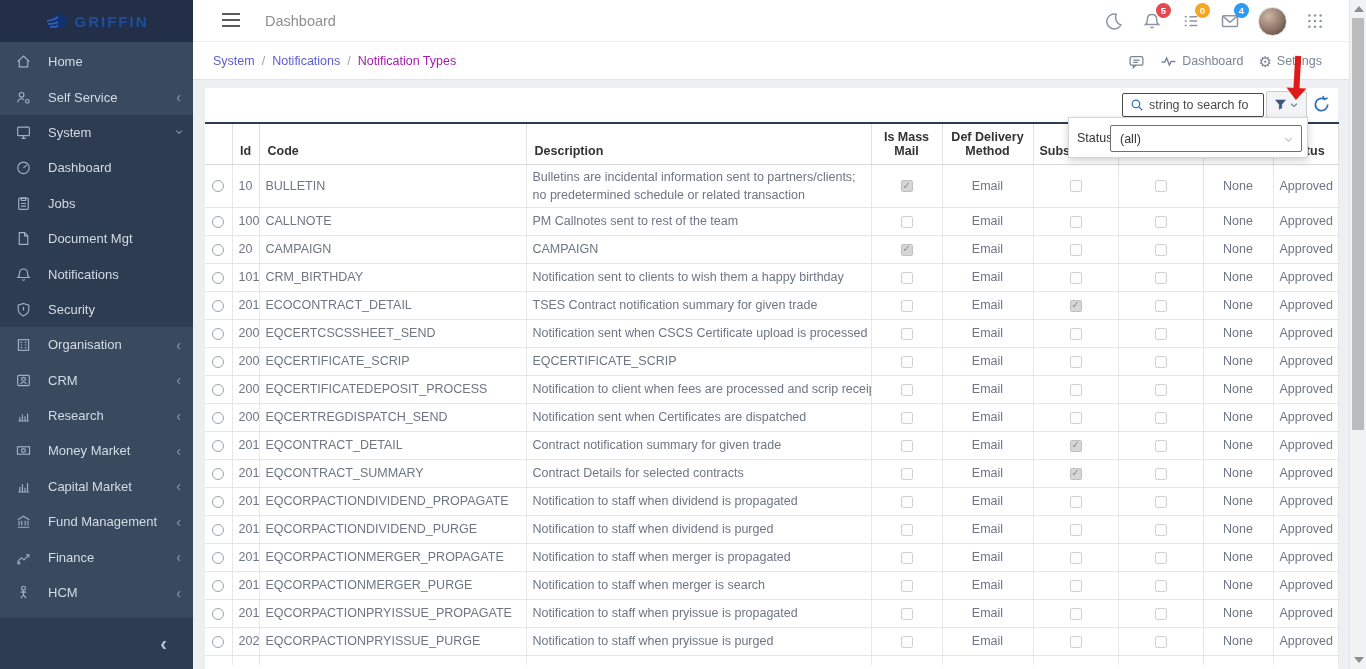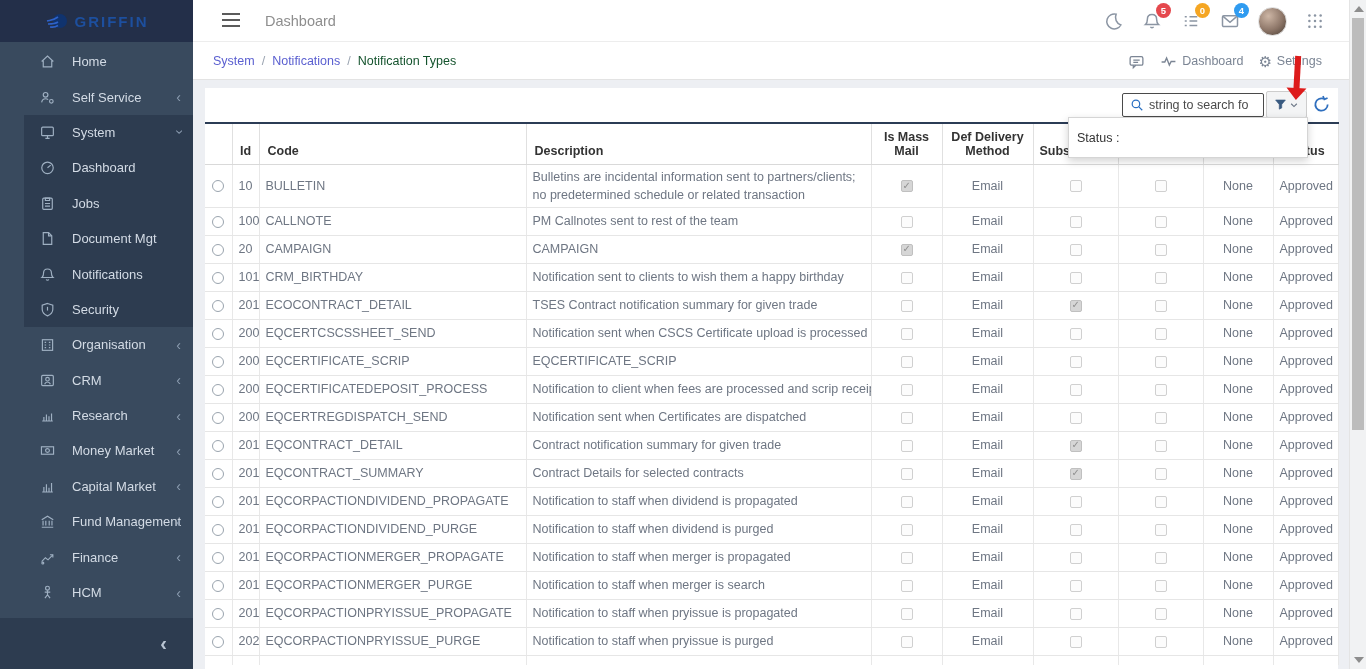--- a/index.html
+++ b/index.html
@@ -6,21 +6,21 @@
   html,body { width:1366px; height:669px; overflow:hidden; background:#edeff3;
     font-family:"Liberation Sans", sans-serif; }
   #stage { position:relative; width:1366px; height:669px; overflow:hidden; background:#edeff3; }
 
   
   .sidebar { position:absolute; left:0; top:0; width:193px; height:669px; background:var(--c-sidebar,#394a5e); z-index:10; }
   .logo-bar { position:absolute; left:0; top:0; width:193px; height:42px; background:var(--c-logobar,#232f49);
     display:flex; align-items:center; justify-content:center; gap:6px; }
   .logo-bird { width:24px; height:18px; color:#2e62c9; }
   .logo-text { font-size:15px; font-weight:bold; letter-spacing:2px; color:#1d4f9e; }
-  .side-menu { position:absolute; top:44px; left:0; right:0;padding-left:24px; }
+  .side-menu { position:absolute; top:44px; left:0; right:0; }
   .side-item { position:relative; height:35.4px; display:flex; align-items:center; padding-left:15px; gap:16px; cursor:pointer; }
   .side-item.in-group { background:var(--c-sidebar-dark,#2d3c50); }
   .side-item .icn { width:17px; height:17px; color:#9fb0c2; flex:0 0 17px; }
   .side-item .icn svg { width:17px; height:17px; display:block; }
   .side-item .lbl { color:#d3dbe5; font-size:13px; }
   .side-item .chev { position:absolute; right:12px; color:#8b9cb0; font-size:14px; line-height:1; }
   .side-item .chev.down { transform:rotate(-90deg); }
   .side-footer { position:absolute; left:0; bottom:0; width:193px; height:51px; background:var(--c-sidebar-dark,#2d3c50); }
   .side-footer .chev { position:absolute; right:26px; top:14px; color:#b9c5d3; font-size:20px; font-weight:bold; }
 
@@ -38,21 +38,21 @@
   .badge.orange { background:var(--c-badge-orange,#f5a623); }
   .badge.blue { background:var(--c-badge-blue,#2f9bf0); }
   .avatar { width:29px; height:29px; border-radius:50%; cursor:pointer;
     background:radial-gradient(circle at 35% 30%, #cdb6a5, #8d7668 55%, #4f4238 95%); border:1px solid #ddd; }
 
   
   .crumb-bar { position:absolute; left:193px; top:42px; width:1173px; height:38px; background:#fff; border-bottom:1px solid #e3e3e3; }
   .crumbs { position:absolute; left:20px; top:12px; font-size:12.5px; display:flex; gap:7px; }
   .crumb-link { color:var(--c-link,#5a5fd0); cursor:pointer; }
   .crumb-sep { color:#9aa3b0; }
-  .crumb-cur { color:#14532d; }
+  .crumb-cur { color:#a21caf; }
   .crumb-tools { position:absolute; right:44px; top:0; height:38px; display:flex; align-items:center; gap:15px; color:#7b8594; font-size:12.5px; }
   .crumb-tools .tool { display:flex; align-items:center; gap:5px; cursor:pointer; }
   .crumb-tools svg { width:17px; height:17px; display:block; }
   .gear-glyph { font-size:15px; line-height:1; }
 
   
   .content { position:absolute; left:193px; top:80px; width:1173px; height:589px; background:#edeff3; }
   .card { position:absolute; left:205px; top:88px; width:1133px; height:581px; background:#fff; z-index:5; }
   .card-toolbar { position:relative; height:34px; background:#fff; }
   .search-box { position:absolute; right:74px; top:5px; width:142px; height:24px; border:1px solid #4a4a4a; border-radius:2px;
@@ -633,20 +633,26 @@
             <td></td>
             <td></td>
             <td></td>
           </tr>
         </tbody>
     </table>
   </div>
 
   <div class="status-popup">
     <span class="sp-label">Status :</span>
+    <div class="sp-select">
+      <span class="sp-val">(all)</span>
+      <svg class="sp-chev" viewBox="0 0 16 16" fill="none" stroke="currentColor" stroke-width="1.6">
+          <path d="M3 5.5 8 10.5 13 5.5"></path>
+        </svg>
+    </div>
   </div>
 
   <div class="red-arrow">
     <div class="stem"></div>
       <div class="head"></div>
   </div>
 
   <div class="vscroll">
     <div class="vs-up"></div>
     <div class="vs-thumb"></div>

